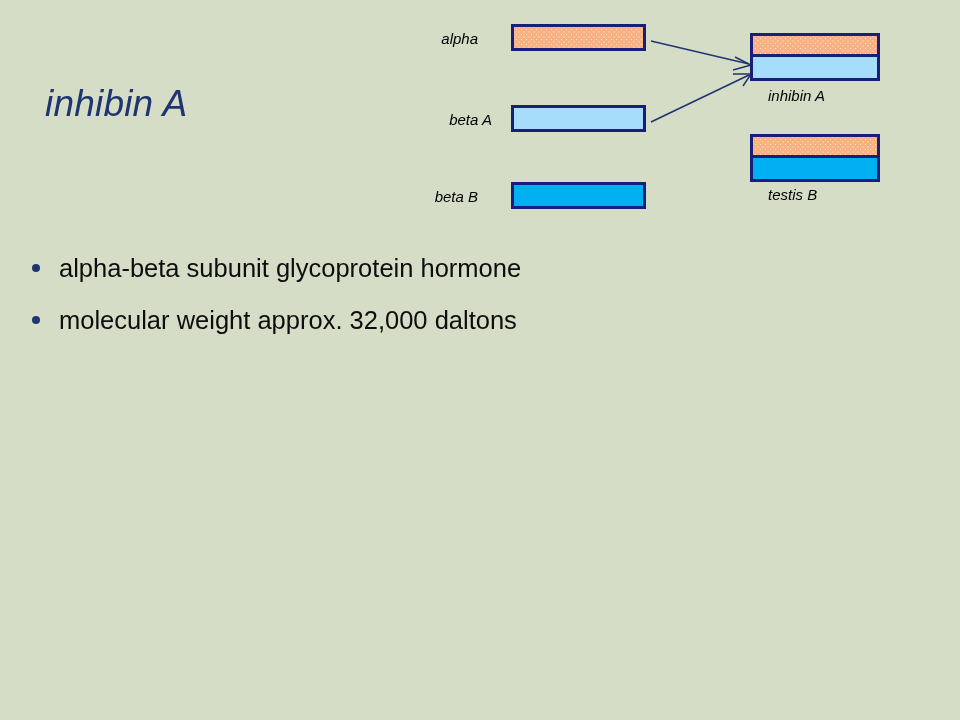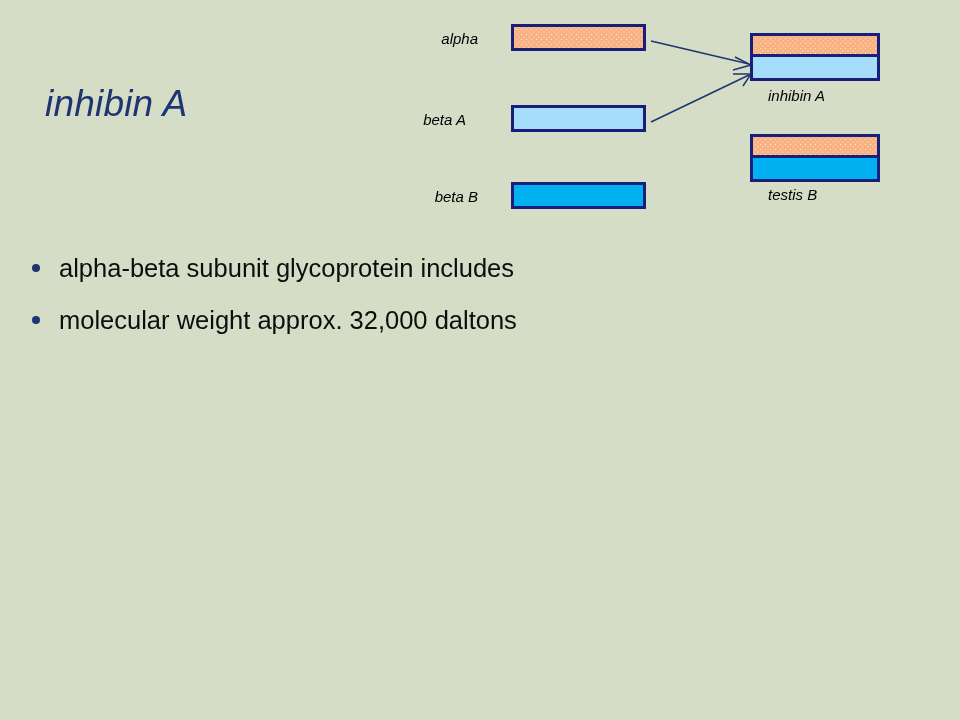--- a/index.html
+++ b/index.html
@@ -138,21 +138,21 @@
         <path d="M 651 41 L 749 64"></path>
         <path d="M 735 57 L 751 65 L 733 70" stroke-width="1.5"></path>
         <path d="M 651 122 L 749 75"></path>
         <path d="M 733 74 L 751 74 L 743 86" stroke-width="1.5"></path>
       </g>
     </svg>
 
     <div class="subunit-label" style="left:358px; top:30px; width:120px;">alpha</div>
     <div class="bar fill-alpha" style="left:511px; top:24px; width:135px; height:27px;"></div>
 
-    <div class="subunit-label" style="left:346px; top:111px; width:120px;">beta A</div>
+    <div class="subunit-label" style="left:372px; top:111px; width:120px;">beta A</div>
     <div class="bar fill-betaA" style="left:511px; top:105px; width:135px; height:27px;"></div>
 
     <div class="subunit-label" style="left:358px; top:188px; width:120px;">beta B</div>
     <div class="bar fill-betaB" style="left:511px; top:182px; width:135px; height:27px;"></div>
 
     <div class="complex" style="left:750px; top:33px; width:130px; height:48px;">
       <div class="layer top fill-alpha"></div>
       <div class="layer fill-betaA"></div>
     </div>
     <div class="complex-label" style="left:768px; top:87px;">inhibin A</div>
@@ -162,21 +162,21 @@
       <div class="layer fill-betaB"></div>
     </div>
     <div class="complex-label" style="left:768px; top:186px;">testis B</div>
 
   </div>
 
   <div id="bullets">
 
     <div class="bullet-item">
       <span class="dot"></span>
-      <span class="bullet-text">alpha-beta subunit glycoprotein includes</span>
+      <span class="bullet-text">alpha-beta subunit glycoprotein hormone</span>
     </div>
 
 
 
     <div class="bullet-item">
       <span class="dot"></span>
       <span class="bullet-text">molecular weight approx. 32,000 daltons</span>
     </div>
 
 

